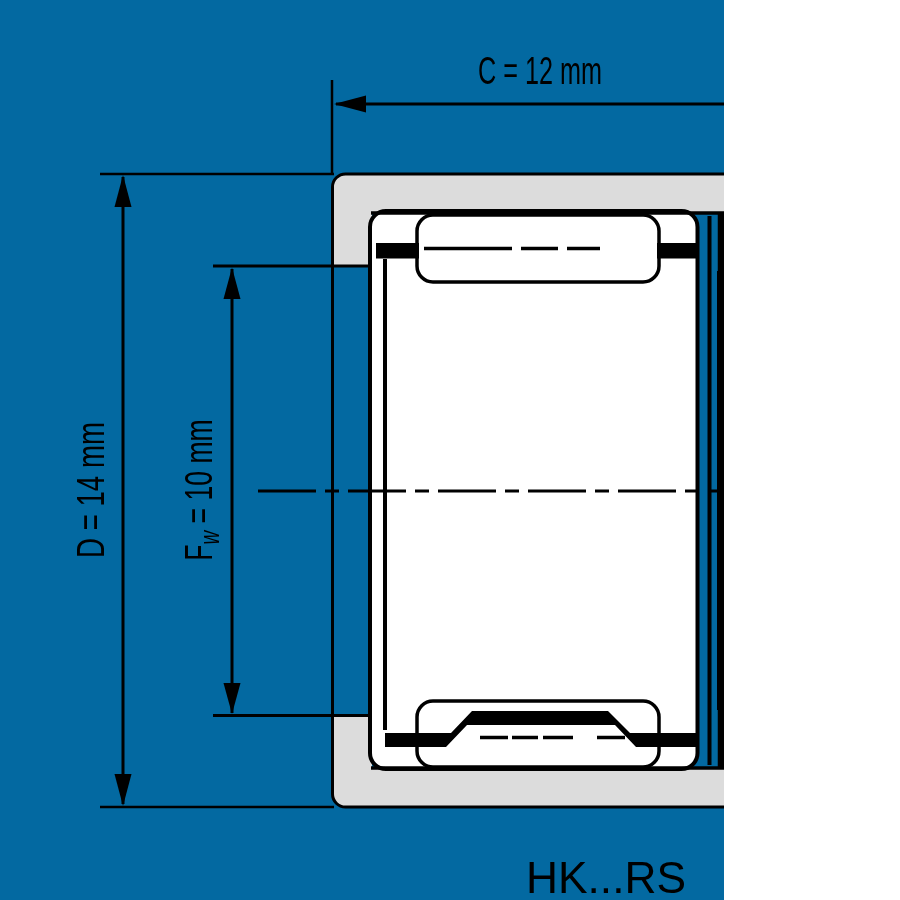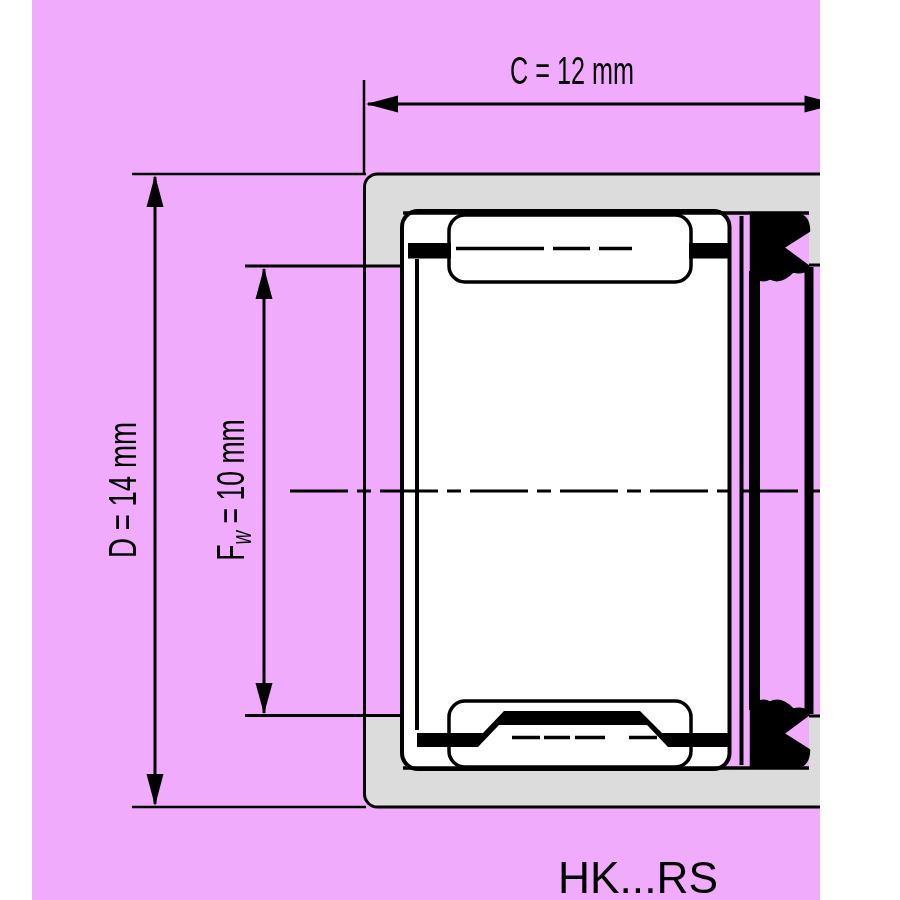--- a/index.html
+++ b/index.html
@@ -1,16 +1,16 @@
 <!DOCTYPE html>
 <html><head>
 <meta charset="utf-8">
 <style>
   html,body{margin:0;padding:0;background:#ffffff;}
-  .stage{position:relative;width:788px;height:900px;background:#f0abfc;overflow:hidden;margin-left:32px;}
+  .stage{position:relative;width:724px;height:900px;background:#0369a1;overflow:hidden;}
   svg{display:block;}
   text{font-family:"Liberation Sans","DejaVu Sans",sans-serif;fill:#000;}
 </style>
 </head>
 <body>
 
 <div class="stage">
 <svg width="900" height="900" viewBox="0 0 900 900">
 
   <path d="M333,266 L333,187 Q333,174.5 345.5,174.5 L794.5,174.5 Q806.5,174.5 806.5,187 L806.5,265 L777,265 L777,214 L372,214 L372,266 Z" fill="#dcdcdc"></path>

